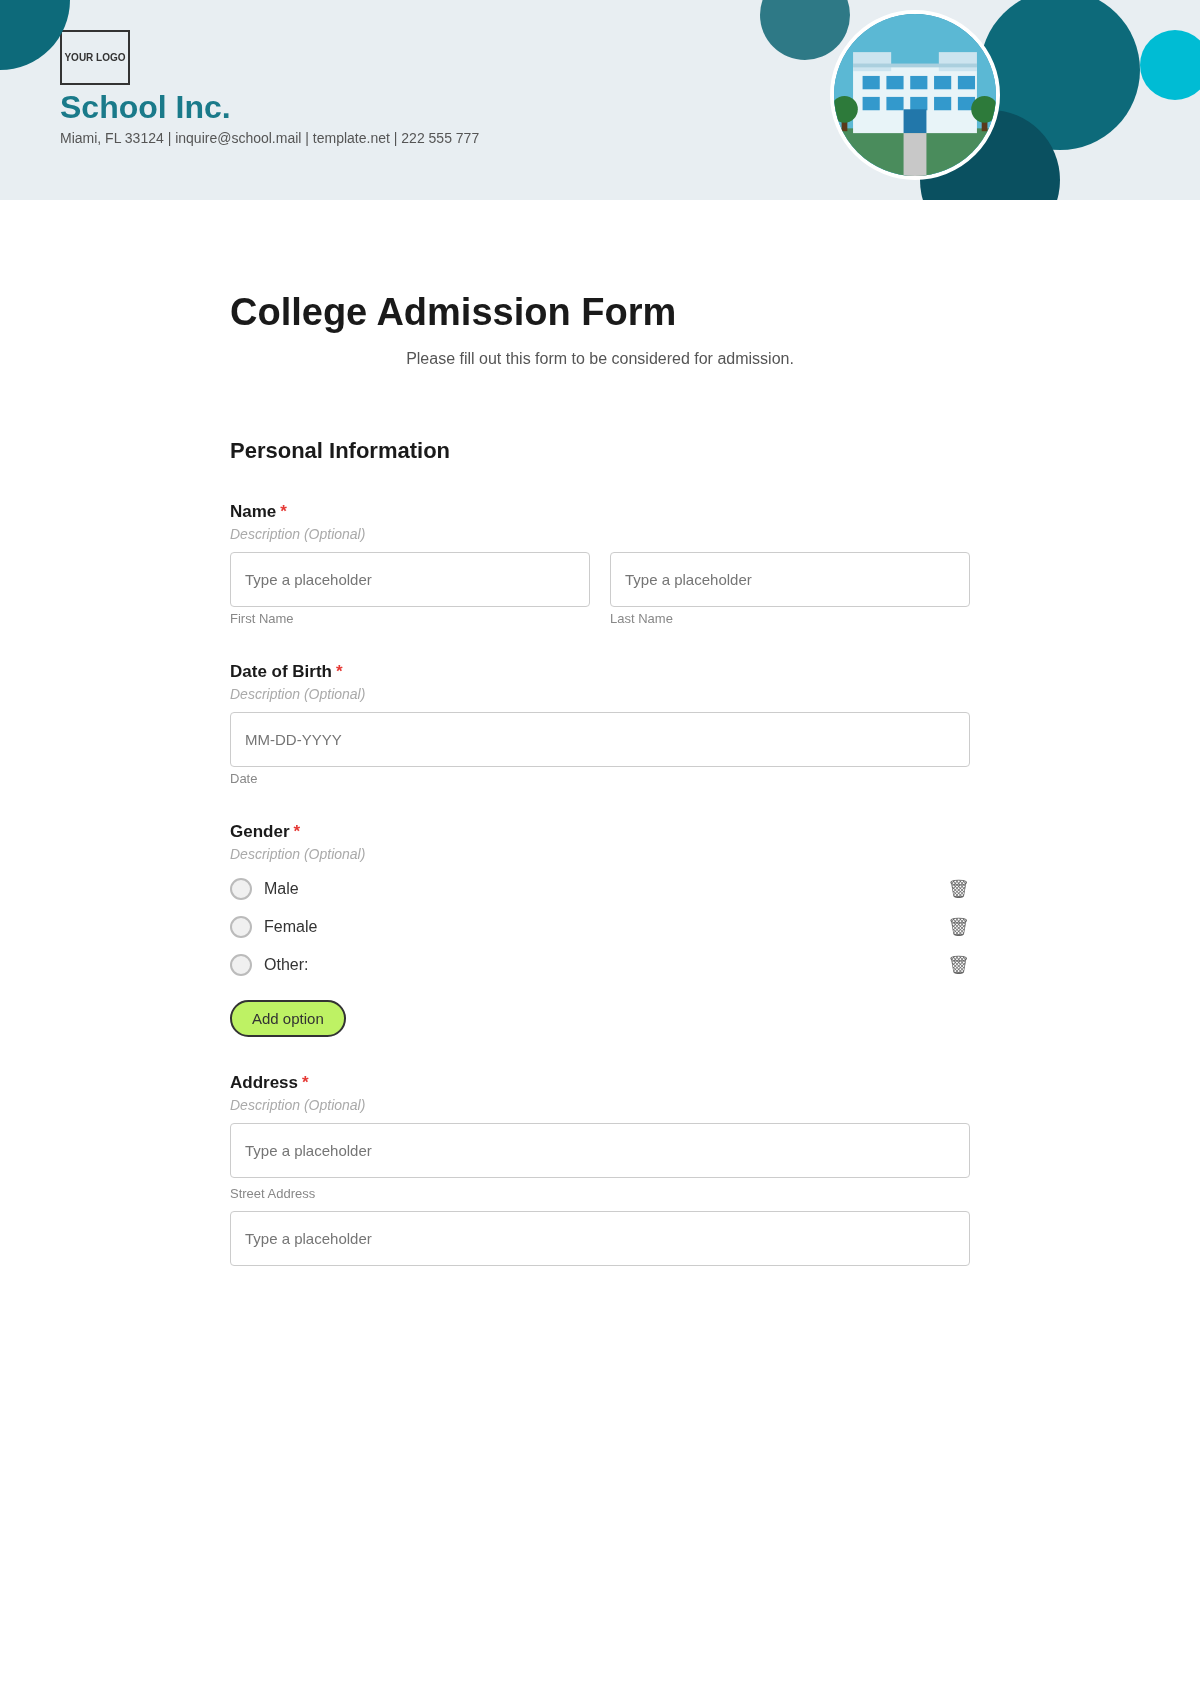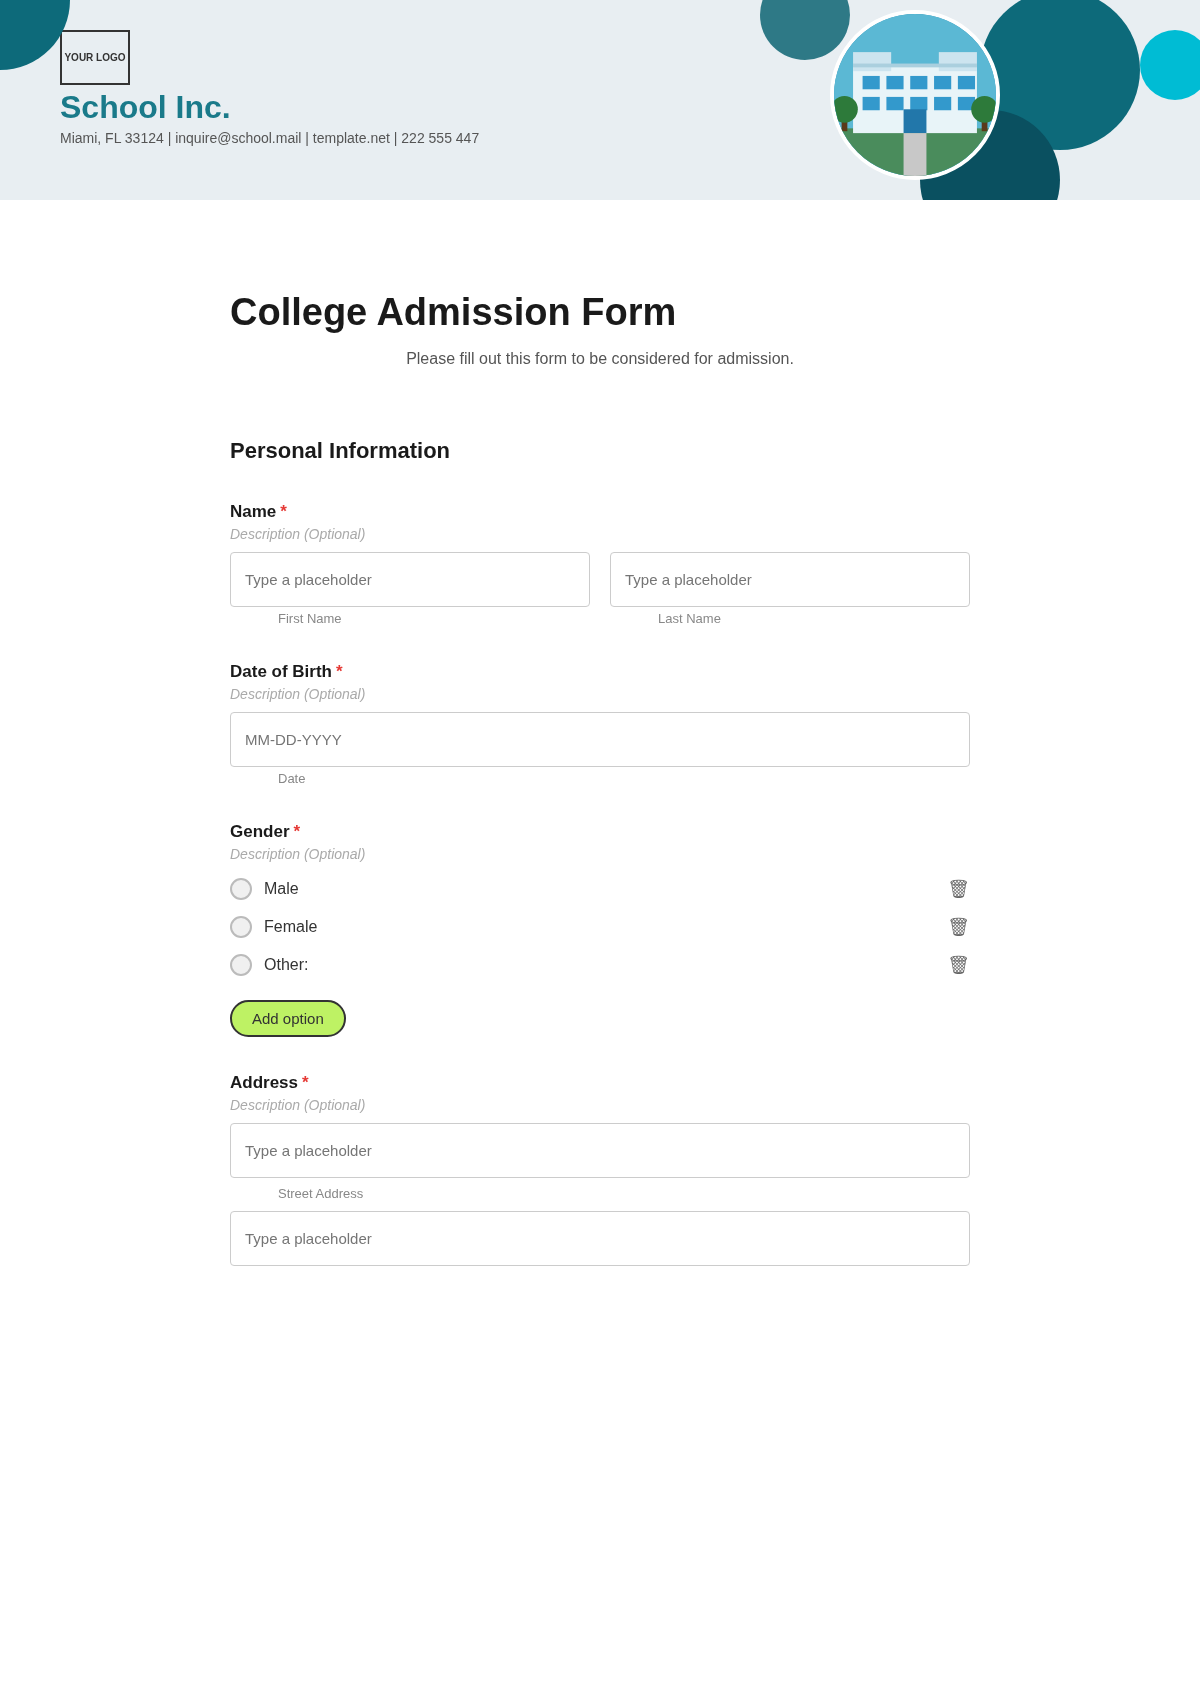--- a/index.html
+++ b/index.html
@@ -201,21 +201,20 @@
       font-size: 15px;
       color: #aaa;
       background: #fff;
       width: 100%;
     }
 
     .field-hint {
       font-size: 13px;
       color: #888;
       margin-top: 4px;
-      margin-left: 48px;
     }
 
     
     .radio-option {
       display: flex;
       align-items: flex-end;
       justify-content: space-between;
       margin-bottom: 14px;
       margin-top: 16px;
     }
@@ -278,21 +277,21 @@
 <div class="header">
 
   <div class="corner-tl"></div>
 
   <div class="header-left">
     <div class="logo-box">
       <span>YOUR
 LOGO</span>
     </div>
     <div class="school-name">School Inc.</div>
-    <div class="school-contact">Miami, FL 33124 | inquire@school.mail | template.net | 222 555 447</div>
+    <div class="school-contact">Miami, FL 33124 | inquire@school.mail | template.net | 222 555 777</div>
   </div>
 
   <div class="header-decor">
     <div class="circle-dark-tl"></div>
     <div class="circle-teal-large"></div>
     <div class="circle-dark-large"></div>
     <div class="circle-cyan"></div>
 
     <div class="school-image-circle">
       <svg class="school-building-svg" viewBox="0 0 170 170" xmlns="http://www.w3.org/2000/svg">

